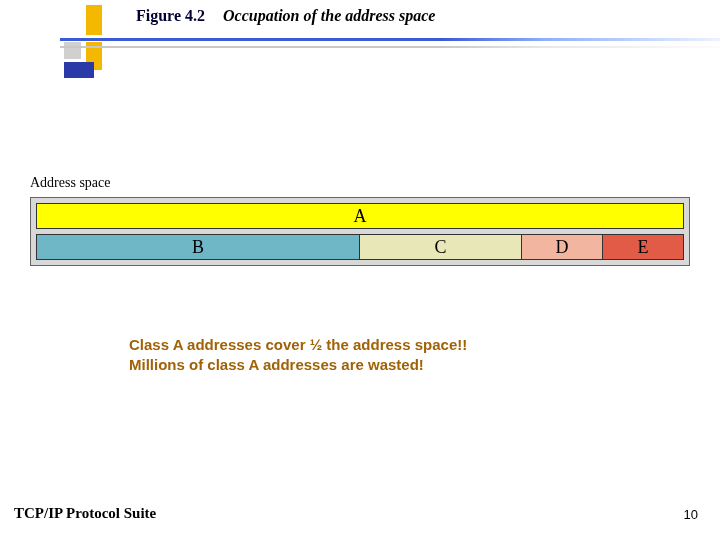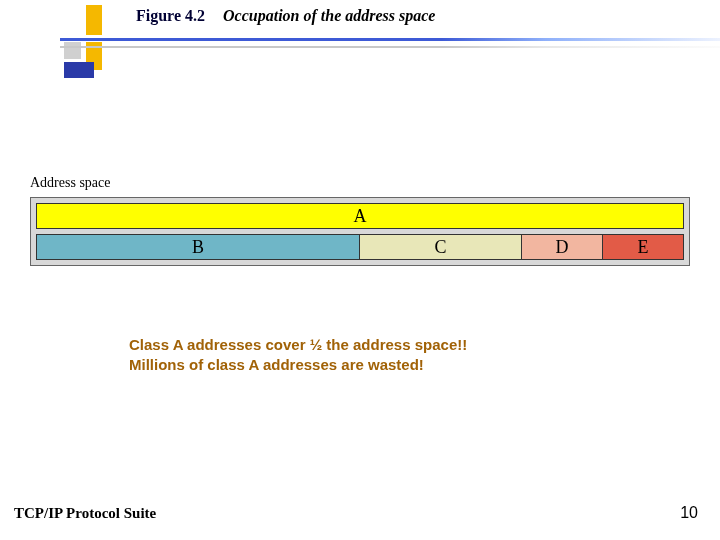--- a/index.html
+++ b/index.html
@@ -138,21 +138,21 @@
     font-family: "Times New Roman", serif;
     font-weight: bold;
     font-size: 15px;
     color: #000;
   }
   .footer-right {
     position: absolute;
     bottom: 18px;
     right: 22px;
     font-family: Arial, sans-serif;
-    font-size: 16px;
+    font-size: 13px;
     color: #000;
   }
 </style>
 </head>
 <body>
 
 <div class="slide-header">
   <div class="deco-bar-yellow"></div>
   <div class="deco-sq-gray"></div>
   <div class="deco-bar-yellow2"></div>

